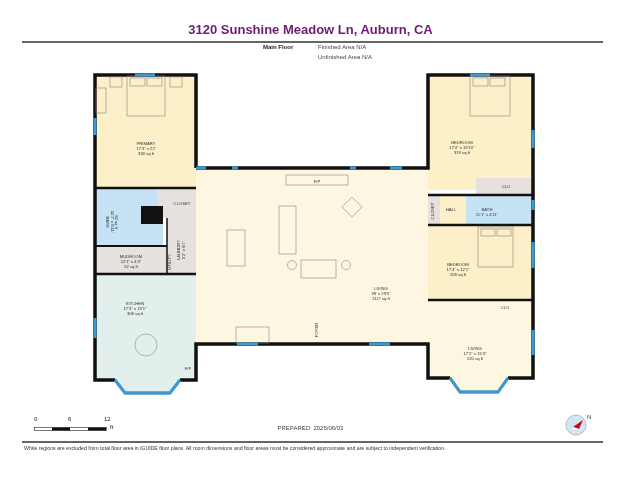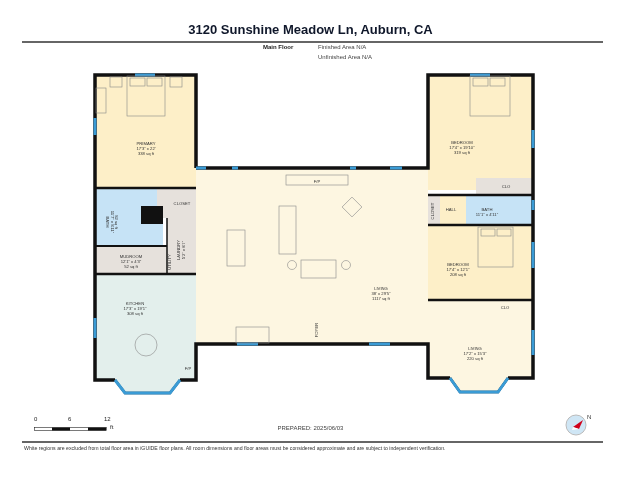--- a/index.html
+++ b/index.html
@@ -1,19 +1,19 @@
 <!DOCTYPE html>
 <html><head>
 <meta charset="utf-8">
 <style>
   html, body { margin: 0; padding: 0; background: #ffffff; }
   body { width: 621px; height: 480px; position: relative; overflow: hidden;
          font-family: "Liberation Sans", sans-serif; color: #222; }
   .title { position: absolute; top: 22px; left: 0; width: 621px; text-align: center;
-           font-size: 13px; font-weight: bold; color: #0f172a; }
+           font-size: 13px; font-weight: bold; color: #701a75; }
   .rule { position: absolute; left: 22px; width: 581px; height: 2px; background: #666; }
   .floor-label { position: absolute; top: 44px; left: 263px; font-size: 6px; font-weight: bold; }
   .area-line { position: absolute; left: 318px; font-size: 6px; color: #444; }
   svg.plan { position: absolute; left: 0; top: 0; }
   .rl { font-family: "Liberation Sans", sans-serif; fill: #333; font-size: 4.2px; text-anchor: middle; }
   .prepared { position: absolute; top: 425px; left: 0; width: 621px; text-align: center; font-size: 6px; color: #444; }
   .disclaimer { position: absolute; top: 445px; left: 24px; font-size: 5.2px; color: #333; white-space: nowrap; }
   .scale { position: absolute; left: 30px; top: 416px; }
   .scale-num { position: absolute; top: 0; font-size: 6px; color: #222; }
   .compass { position: absolute; left: 563px; top: 411px; }

